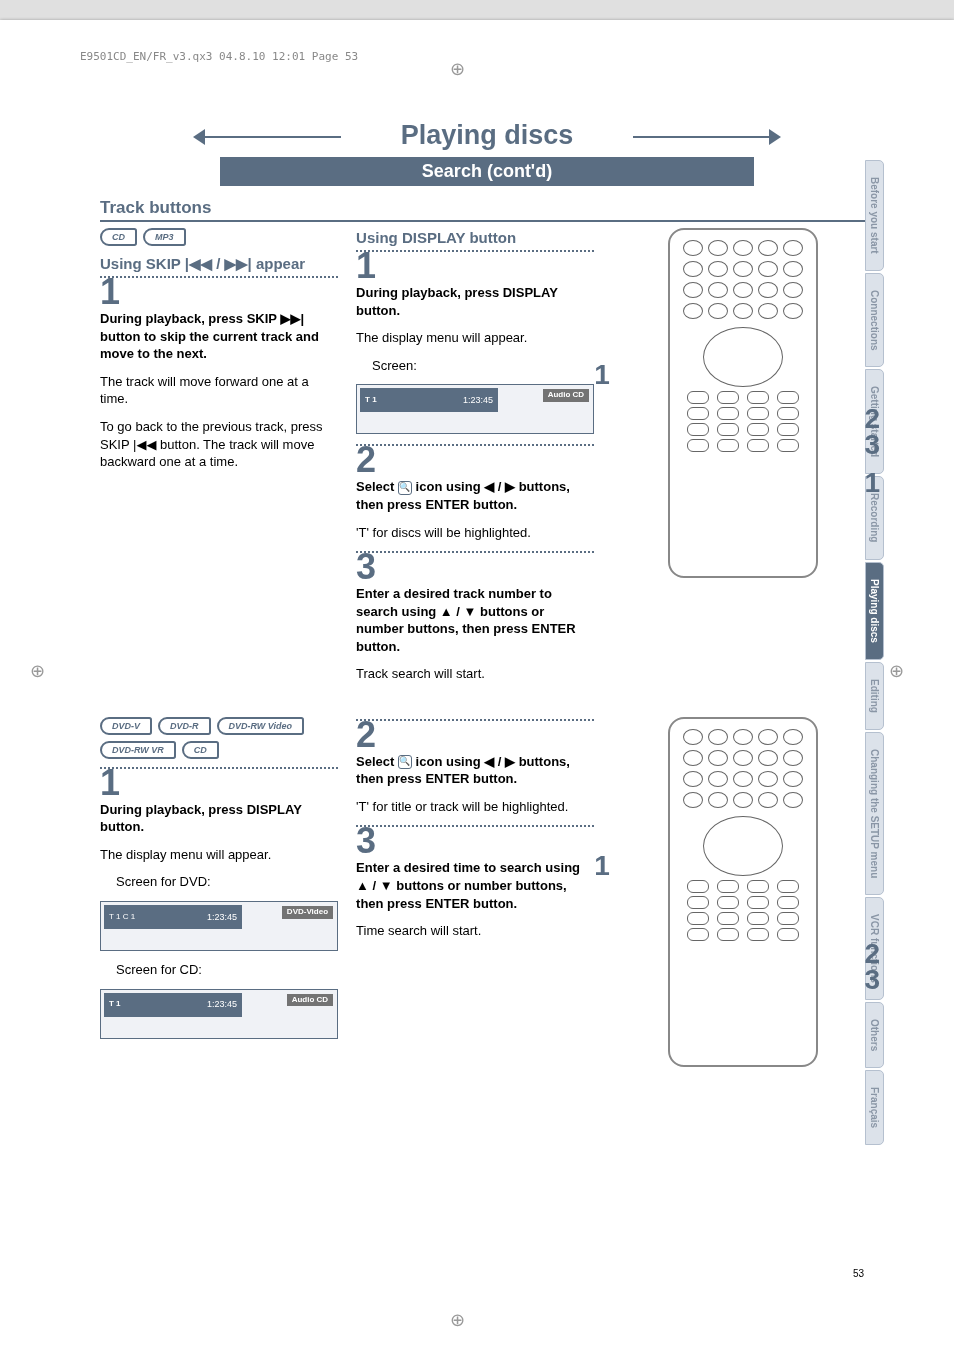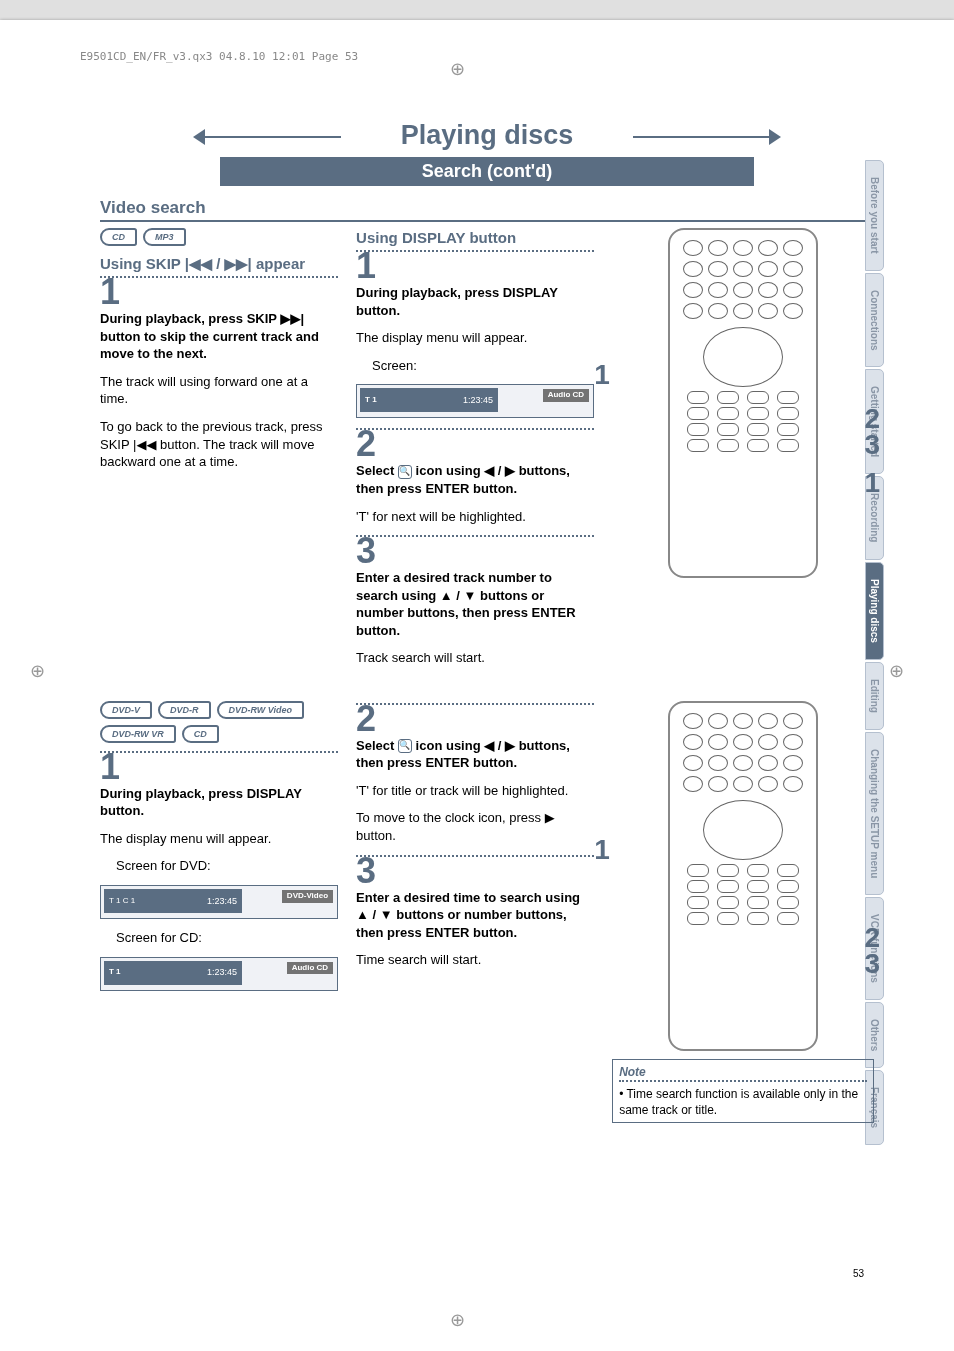--- a/index.html
+++ b/index.html
@@ -134,21 +134,21 @@
   }
 
   .bold { font-weight: bold; }
   .body { font-size: 13px; margin-bottom: 10px; }
   .indent { margin-left: 16px; }
 
   
   .osd {
     border: 1px solid #5a6d82;
     background: #f0f2f6;
-    height: 34px;
+    height: 50px;
     margin: 4px 0 10px 0;
     padding: 3px;
     position: relative;
   }
   .osd-inner {
     border: 1px solid #5a6d82;
     background: #5a6d82;
     height: 24px;
     width: 60%;
     display: flex;
@@ -258,36 +258,36 @@
       <div class="chapter-title">
         <div class="arrow-left"></div>
         <span>Playing discs</span>
         <div class="arrow-right"></div>
       </div>
     </div>
 
     <div class="section-bar">Search (cont'd)</div>
 
     <div class="subsection">
-      <span>Video search</span>
+      <span>Track buttons</span>
       <div style="border-top:2px solid #5a6d82; margin-top:2px;"></div>
     </div>
 
     <div class="columns">
 
       <div class="col">
         <div class="media-icons">
           <span class="media-icon">CD</span>
           <span class="media-icon">MP3</span>
         </div>
         <div class="using-title">Using SKIP |◀◀ / ▶▶| appear</div>
         <hr class="dotted-sep">
         <div class="big-num">1</div>
         <div class="body bold">During playback, press SKIP ▶▶| button to skip the current track and move to the next.</div>
-        <div class="body">The track will using forward one at a time.</div>
+        <div class="body">The track will move forward one at a time.</div>
         <div class="body">To go back to the previous track, press SKIP |◀◀ button. The track will move backward one at a time.</div>
       </div>
 
       <div class="col">
         <div class="using-title">Using DISPLAY button</div>
         <hr class="dotted-sep">
         <div class="big-num">1</div>
         <div class="body bold">During playback, press DISPLAY button.</div>
         <div class="body">The display menu will appear.</div>
         <div class="body indent">Screen:</div>
@@ -299,21 +299,21 @@
           <div class="osd-badge">Audio CD</div>
         </div>
 
         <hr class="dotted-sep">
         <div class="big-num">2</div>
         <div class="body bold">
           <span>Select </span>
           <span class="search-icon">🔍</span>
           <span> icon using ◀ / ▶ buttons, then press ENTER button.</span>
         </div>
-        <div class="body">'T' for next will be highlighted.</div>
+        <div class="body">'T' for discs will be highlighted.</div>
 
         <hr class="dotted-sep">
         <div class="big-num">3</div>
         <div class="body bold">Enter a desired track number to search using ▲ / ▼ buttons or number buttons, then press ENTER button.</div>
         <div class="body">Track search will start.</div>
       </div>
 
       <div class="col col3" style="position:relative">
         <div class="remote">
           <div class="remote-grid">
@@ -407,21 +407,20 @@
 
         <div class="col">
           <hr class="dotted-sep">
           <div class="big-num">2</div>
           <div class="body bold">
             <span>Select </span>
             <span class="search-icon">🔍</span>
             <span> icon using ◀ / ▶ buttons, then press ENTER button.</span>
           </div>
           <div class="body">'T' for title or track will be highlighted.</div>
-          <div class="body">To move to the clock icon, press ▶ button.</div>
 
           <hr class="dotted-sep">
           <div class="big-num">3</div>
           <div class="body bold">Enter a desired time to search using ▲ / ▼ buttons or number buttons, then press ENTER button.</div>
           <div class="body">Time search will start.</div>
         </div>
 
         <div class="col col3" style="position:relative">
           <div class="remote">
             <div class="remote-grid">
@@ -469,23 +468,19 @@
                 <div class="remote-pill"></div>
                 <div class="remote-pill"></div>
                 <div class="remote-pill"></div>
                 <div class="remote-pill"></div>
               </div>
           </div>
           <div class="callout" style="top:130px; left:-18px;">1</div>
           <div class="callout" style="top:218px; right:-6px;">2</div>
           <div class="callout" style="top:244px; right:-6px;">3</div>
 
-          <div class="note-box">
-            <div class="note-title">Note</div>
-            <div>• Time search function is available only in the same track or title.</div>
-          </div>
         </div>
       </div>
     </div>
 
     <div class="page-num">53</div>
   </div>
 </div>
 
 </body></html>

